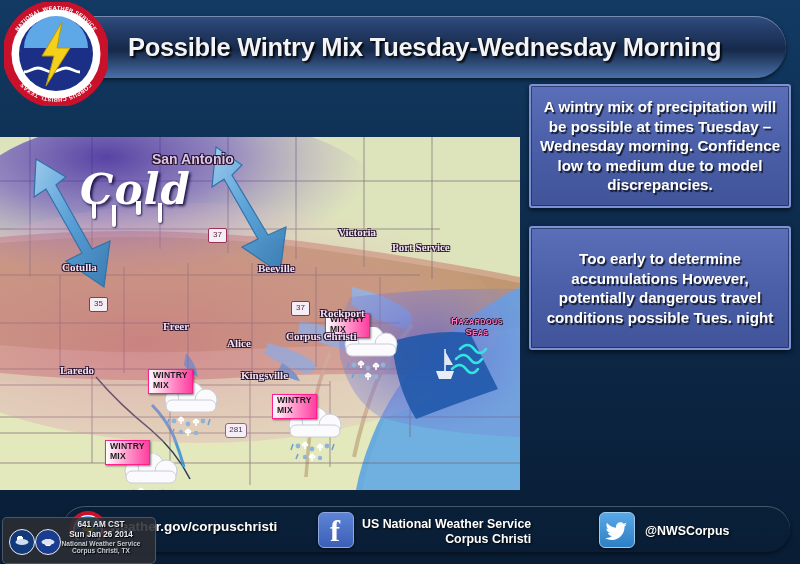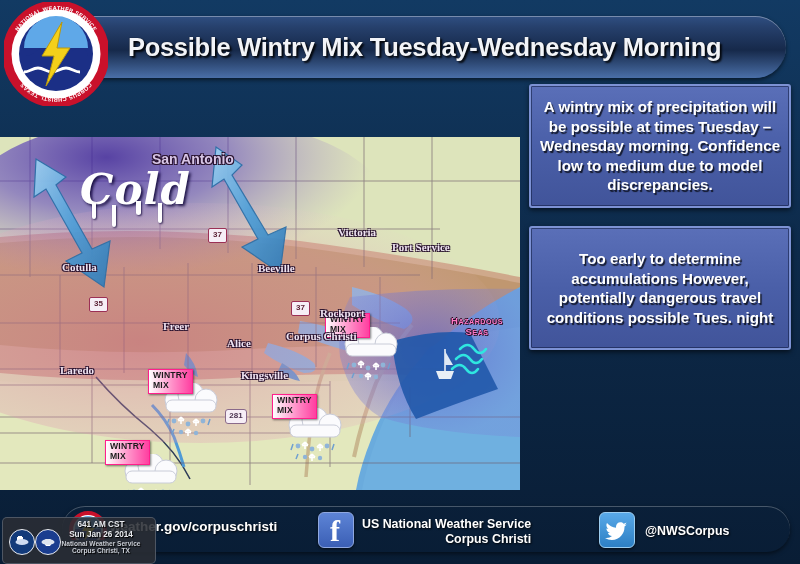--- a/index.html
+++ b/index.html
@@ -50,26 +50,26 @@
   
   .wx-icon{position:absolute;width:66px;height:58px;}
 
   
   #haz-seas{position:absolute;left:432px;top:178px;width:90px;text-align:center;}
   #haz-seas div{color:#ff79c6;font-size:9.5px;font-weight:bold;
     font-variant:small-caps;letter-spacing:.6px;line-height:11px;
     text-shadow:1px 1px 0 #2a0a20,-1px 0 0 #2a0a20,0 -1px 0 #2a0a20;}
 
   
-  .shield{position:absolute;color:#3b2a3a;font-size:8px;font-weight:bold;
+  .shield{position:absolute;color:#3b2a3a;font-size:8px;font-weight:normal;
     text-align:center;line-height:11px;}
   .shield-i{width:17px;height:13px;background:#f6eef6;
     border:1.2px solid #9b3055;border-radius:2px;color:#5a1f33;}
   .shield-us{width:20px;height:13px;background:#f6eef6;
-    border:1.2px solid #8a6a8a;border-radius:3px;color:#4a3350;}
+    border:1.2px solid #8a6a8a;border-radius:3px;color:#4a3350;margin-top:14px;}
 
   
   .panel{position:absolute;left:529px;width:262px;
     background:linear-gradient(180deg,#5a6fb8 0%,#4a5fa8 50%,#41549a 100%);
     border:2px solid #7d92d4;border-radius:3px;
     box-shadow:0 2px 5px rgba(0,0,0,.6),inset 0 0 0 1px rgba(20,32,70,.6);
     color:#ffffff;font-size:15.2px;font-weight:bold;line-height:19.5px;
     text-align:center;display:flex;align-items:center;justify-content:center;
     padding:4px 6px;box-sizing:border-box;
     text-shadow:1.5px 1.5px 1px rgba(0,0,0,.75);}

